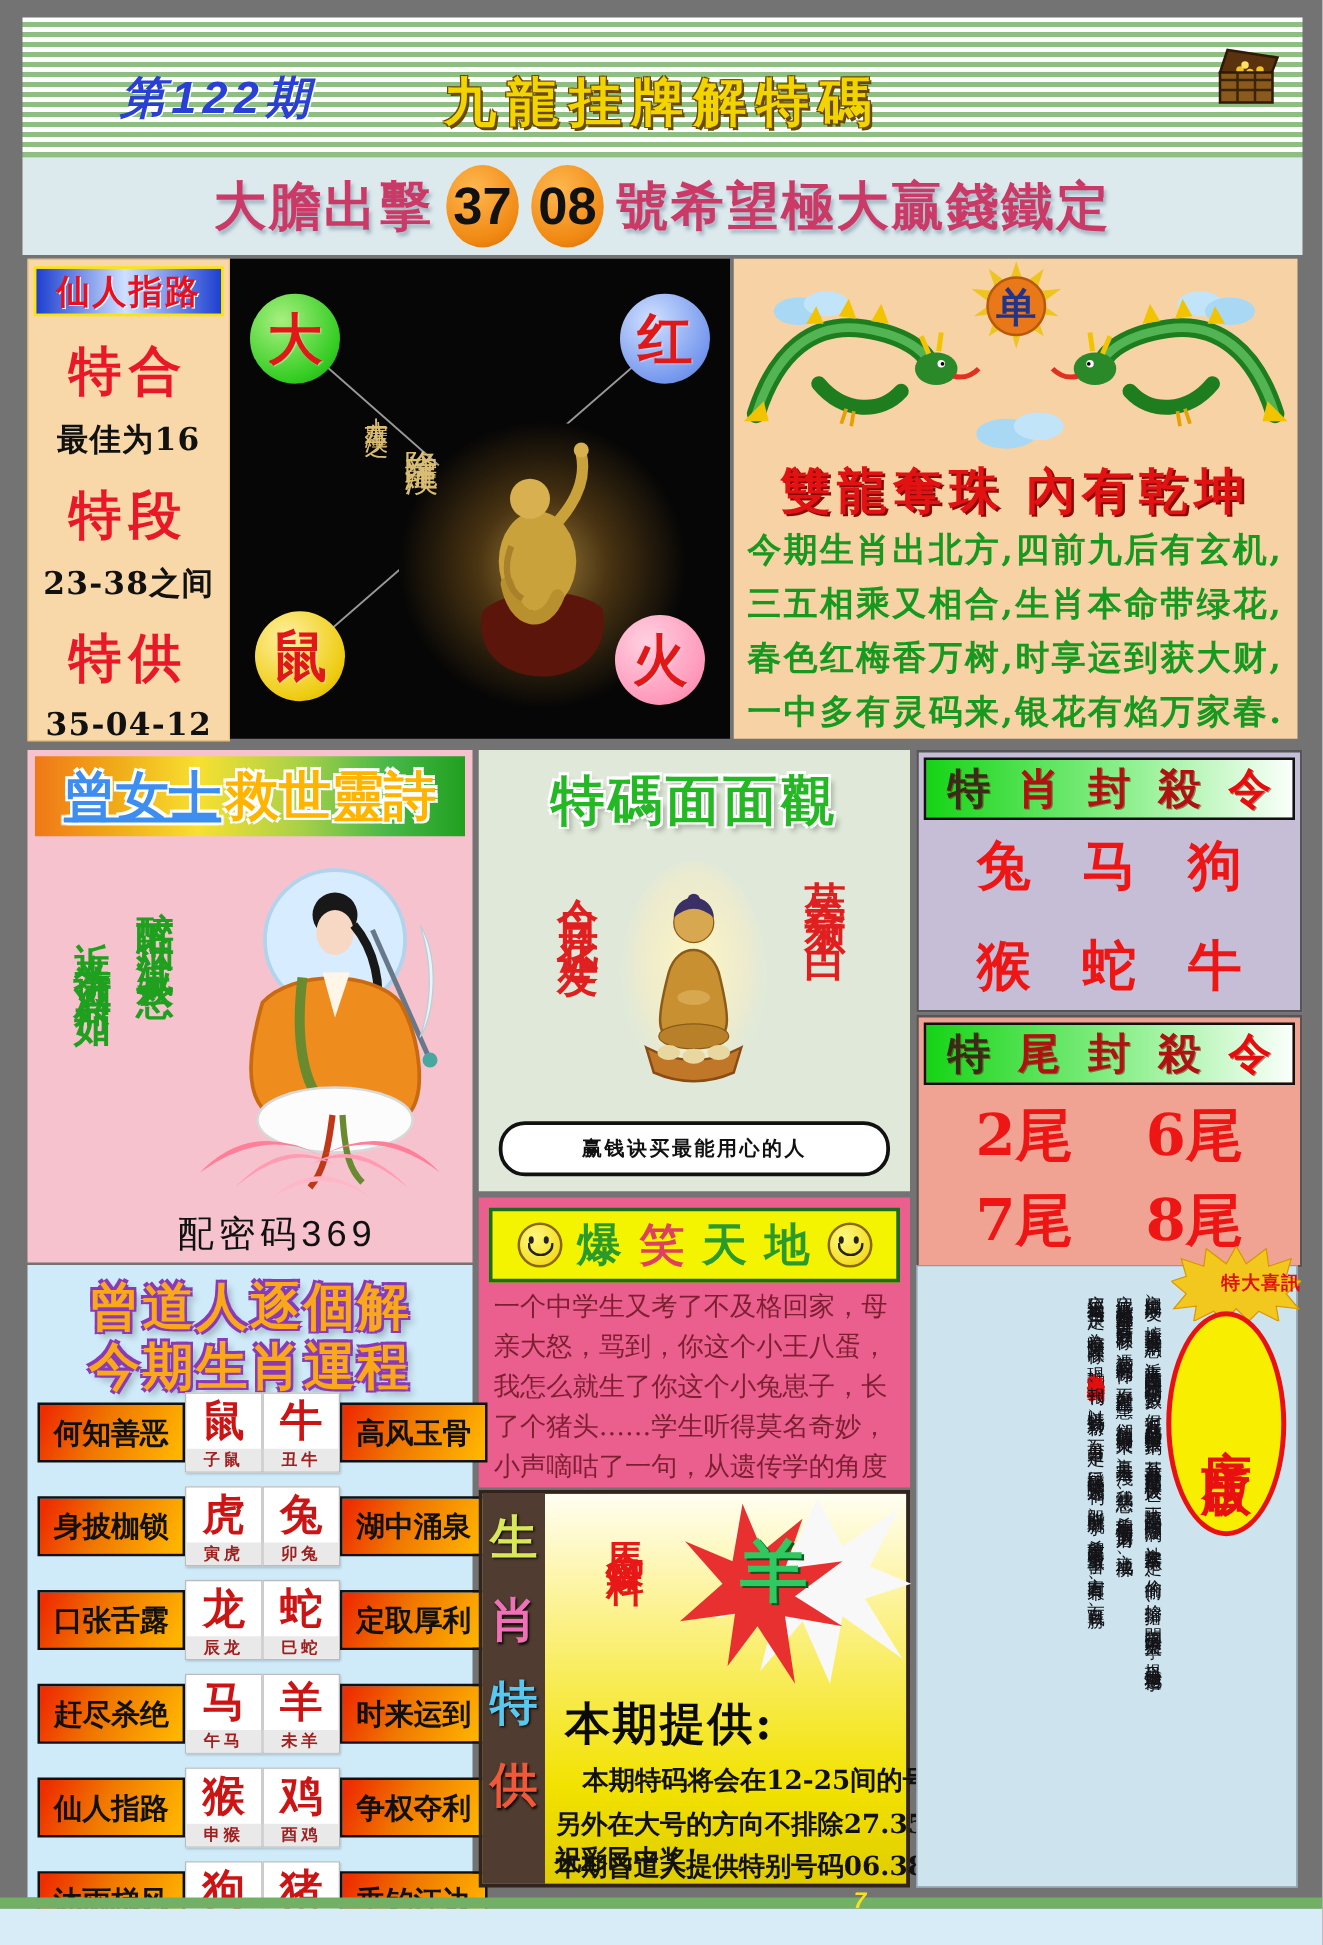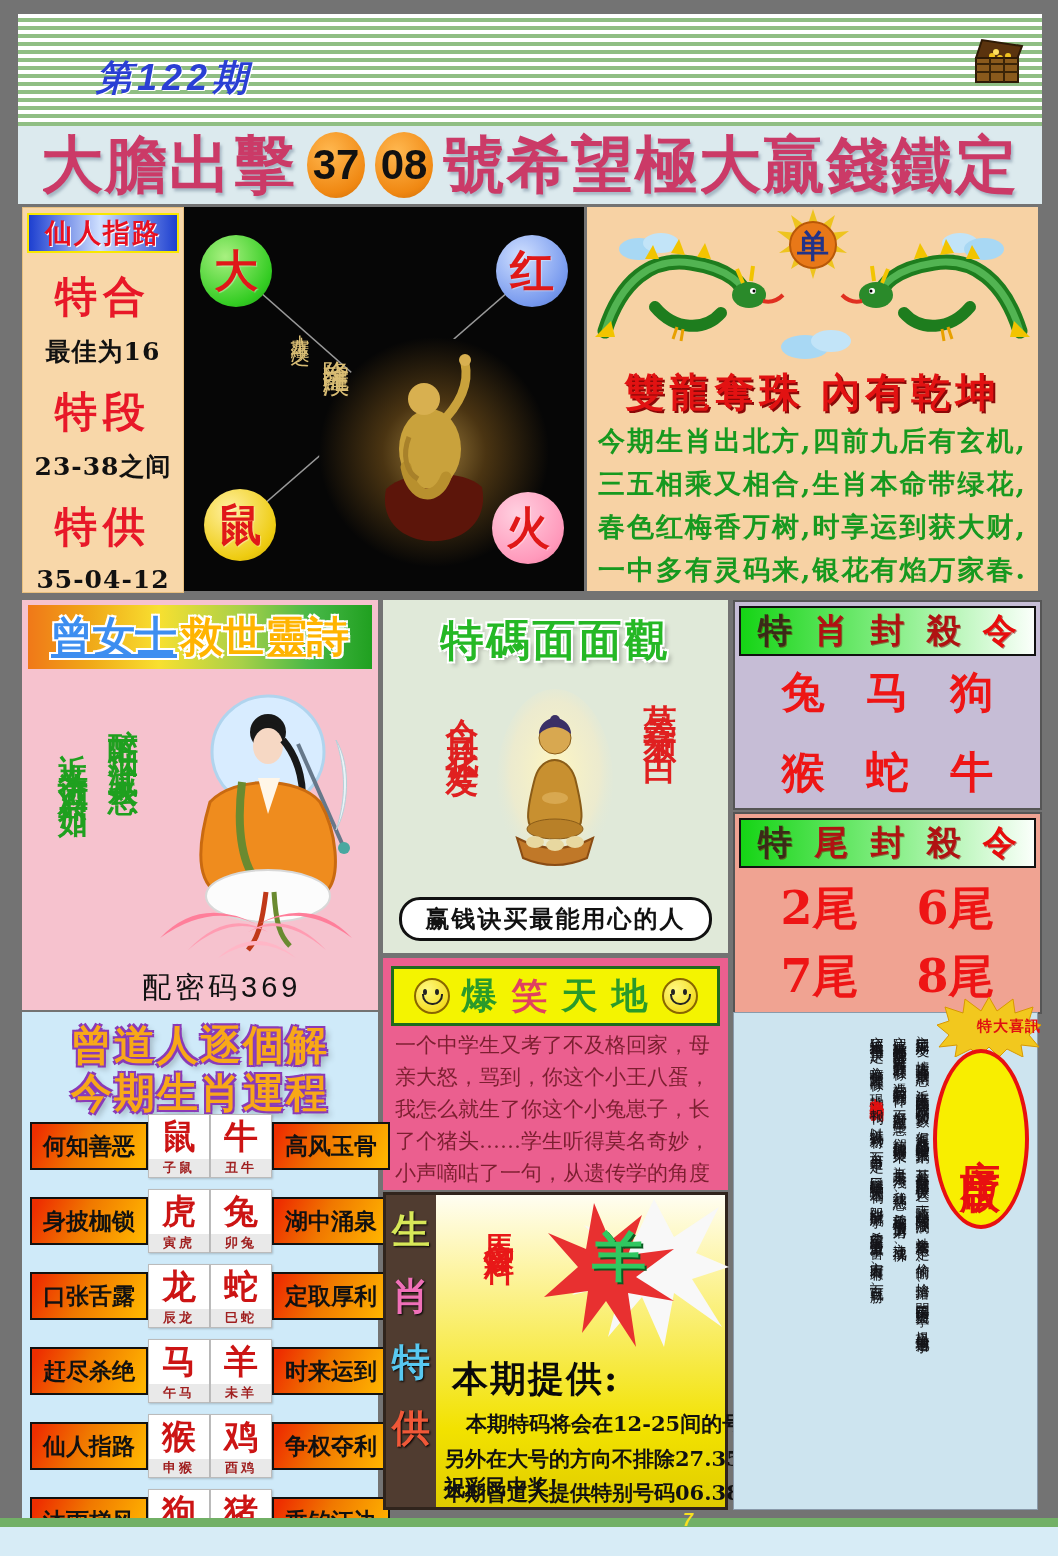--- a/index.html
+++ b/index.html
@@ -11,21 +11,21 @@
   .stripes{left:18px;top:14px;width:1024px;height:112px;
      background:repeating-linear-gradient(180deg,#ffffff 0 4px,#8fbe83 4px 8px);}
   .issue{left:78px;top:40px;font-size:36px;font-weight:bold;font-style:italic;
      color:#2a3fd4;letter-spacing:5px;text-shadow:1px 1px 0 #fff;}
   .masthead{left:0;right:0;top:40px;text-align:center;font-size:42px;font-weight:bold;
      color:#f2d400;letter-spacing:8px;
      text-shadow:2px 2px 0 #6a4a00,-1px -1px 0 #6a4a00,1px -1px 0 #6a4a00,-1px 1px 0 #6a4a00;}
   .chest{right:12px;top:18px;}
   .headband{left:18px;top:126px;width:1024px;height:78px;background:#dceaee;
      display:flex;align-items:center;justify-content:center;gap:10px;}
-  .headtxt{font-size:62px;font-weight:bold;color:#cb3a67;letter-spacing:2px;
+  .headtxt{font-size:42px;font-weight:bold;color:#cb3a67;letter-spacing:2px;
      text-shadow:2px 3px 3px rgba(120,140,160,.55);white-space:nowrap;font-family:Liberation Serif, serif;}
   .numball{width:58px;height:66px;border-radius:50%;
      background:radial-gradient(circle at 38% 30%,#ffb850,#f08812 70%,#c86a08);
      display:flex;align-items:center;justify-content:center;
      font-size:42px;font-weight:bold;color:#111;}
   
   .xianren{left:22px;top:207px;width:160px;height:384px;background:#f8d7a9;
      border:1px solid #e8c080;display:flex;flex-direction:column;align-items:center;}
   .xr-head{margin-top:5px;width:148px;height:44px;border:2px solid #f8e800;
      background:linear-gradient(90deg,#1d3fd0,#cfe0ff 48%,#1d3fd0);
@@ -62,21 +62,21 @@
   .lady-code{left:120px;top:368px;font-size:29px;color:#111;letter-spacing:4px;}
   
   .temianbox{left:383px;top:600px;width:345px;height:353px;background:#e0e9d9;}
   .temian-title{left:0;right:0;top:12px;text-align:center;font-size:43px;font-weight:bold;
      color:#25b825;letter-spacing:3px;
      text-shadow:2px 2px 0 #fff,-2px -2px 0 #fff,2px -2px 0 #fff,-2px 2px 0 #fff,4px 4px 4px rgba(0,0,0,.25);}
   .temian-vert{font-size:33px;font-weight:bold;color:#e02020;letter-spacing:12px;
      font-family:"DejaVu Serif",serif;}
   .pill{left:16px;right:16px;bottom:12px;height:38px;background:#fff;border:3px solid #111;
      border-radius:21px;display:flex;align-items:center;justify-content:center;
-     font-size:24px;font-weight:bold;color:#111;letter-spacing:2px;font-family:"DejaVu Serif",serif;}
+     font-size:16px;font-weight:bold;color:#111;letter-spacing:2px;font-family:"DejaVu Serif",serif;}
   
   .jokebox{left:383px;top:958px;width:345px;height:232px;background:#eb5f8f;}
   .joke-head{left:8px;right:8px;top:8px;height:54px;background:#f4f400;border:3px solid #1d6b1d;
      display:flex;align-items:center;justify-content:center;gap:12px;}
   .joke-head span{font-size:36px;font-weight:bold;letter-spacing:2px;}
   .smiley{width:32px;height:32px;border-radius:50%;border:2px solid #886600;position:relative;
      background:radial-gradient(circle at 35% 30%,#fff880,#f0d400);}
   .smiley::before{content:"";position:absolute;left:7px;top:9px;width:4px;height:6px;
      background:#222;border-radius:50%;box-shadow:12px 0 0 #222;}
   .smiley::after{content:"";position:absolute;left:6px;top:14px;width:17px;height:9px;
@@ -143,20 +143,21 @@
   .pagenum{left:683px;top:1510px;font-size:18px;font-weight:bold;font-style:italic;color:#f8e020;}
   .bottomstrip{left:0;right:0;top:1527px;bottom:0;background:#d7ecf6;}
 </style>
 </head>
 <body>
 
 <div class="page">
 
   <div class="abs stripes">
     <div class="abs issue">第122期</div>
+    <div class="abs masthead">九龍挂牌解特碼</div>
     <div class="abs chest">
       <svg width="64" height="56" viewBox="0 0 64 56">
         <path d="M10 26 L16 8 L56 14 L50 30 Z" fill="#5a330e" stroke="#2e1a06" stroke-width="2"></path>
         <circle cx="26" cy="24" r="3" fill="#f2c420"></circle>
           <circle cx="34" cy="26" r="3" fill="#f2c420"></circle>
         <circle cx="42" cy="24" r="3" fill="#f2c420"></circle>
           <circle cx="30" cy="20" r="3" fill="#ffe060"></circle>
         <rect x="10" y="26" width="42" height="24" fill="#8a5a1c" stroke="#2e1a06" stroke-width="2"></rect>
         <path d="M10 32 H52 M10 40 H52 M24 26 V50 M38 26 V50" stroke="#3a2408" stroke-width="2"></path>
       </svg>

